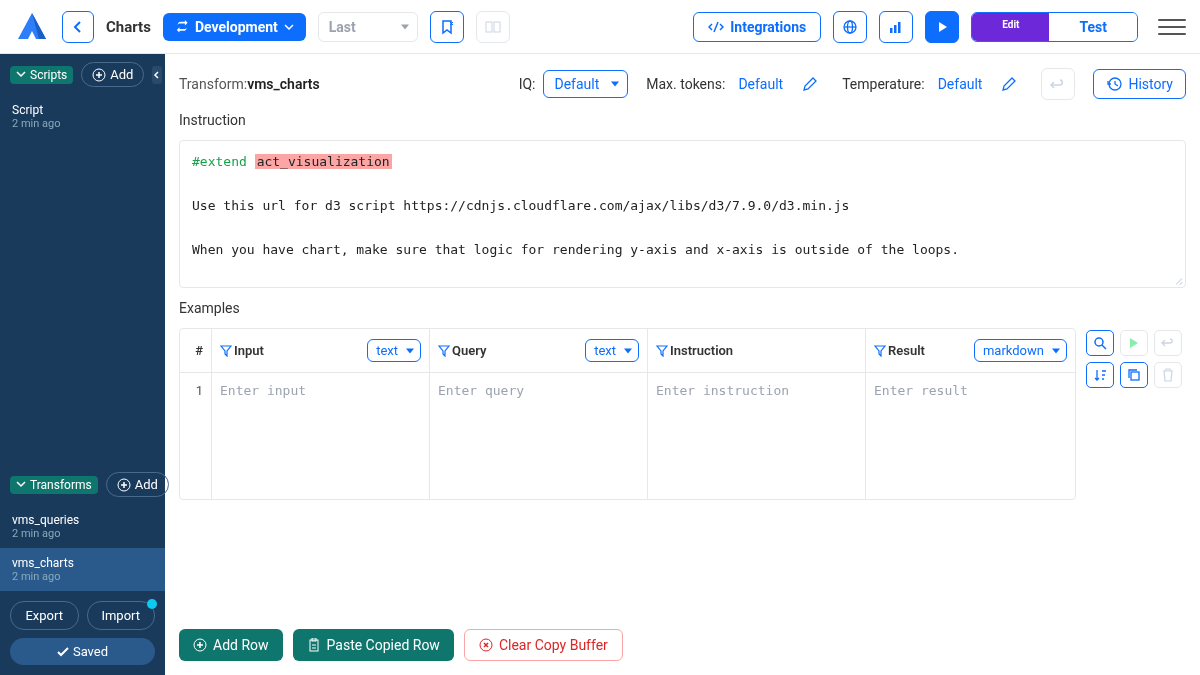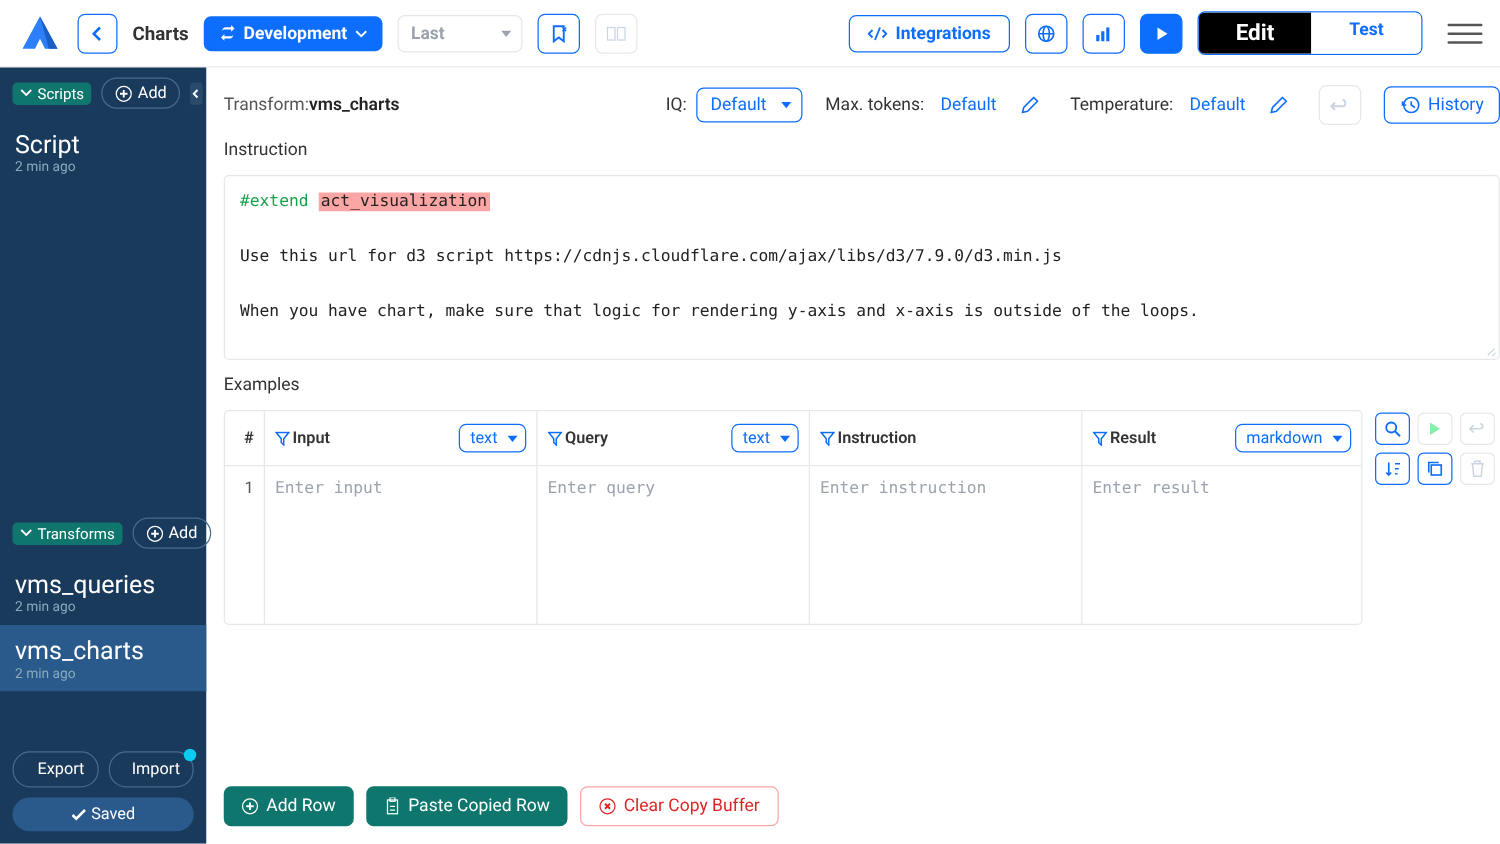--- a/index.html
+++ b/index.html
@@ -14,47 +14,47 @@
 .env-btn { background: #0d6efd; color: #fff; border-radius: 6px; padding: 6px 12px; display: flex; align-items: center; gap: 6px; cursor: pointer; font-size: 14px; }
 .last-select { border: 1px solid #e5e7eb; border-radius: 6px; padding: 6px 28px 6px 10px; color: #9ca3af; font-size: 14px; width: 100px; position: relative; }
 .last-select::after { content: ''; position: absolute; right: 8px; top: 50%; transform: translateY(-50%); width: 0; height: 0; border-left: 4px solid transparent; border-right: 4px solid transparent; border-top: 5px solid #9ca3af; }
 .icon-btn { width: 34px; height: 32px; border: 1px solid #0d6efd; border-radius: 6px; display: flex; align-items: center; justify-content: center; color: #0d6efd; cursor: pointer; }
 .icon-btn.disabled { border-color: #e5e7eb; color: #cbd5e1; cursor: default; }
 .spacer { flex: 1; }
 .integrations-btn { border: 1px solid #0d6efd; color: #0d6efd; border-radius: 6px; padding: 6px 14px; display: flex; align-items: center; gap: 6px; cursor: pointer; font-size: 14px; }
 .icon-circle { width: 34px; height: 32px; border: 1px solid #0d6efd; border-radius: 6px; display: flex; align-items: center; justify-content: center; color: #0d6efd; cursor: pointer; }
 .icon-circle.filled { background: #0d6efd; color: #fff; }
 .edit-test-group { display: flex; border: 1px solid #0d6efd; border-radius: 6px; overflow: hidden; }
-.edit-btn { background: #000000; color: #fff; padding: 6px 30px; cursor: pointer; font-size: 18px; }
+.edit-btn { background: #6d28d9; color: #fff; padding: 6px 30px; cursor: pointer; font-size: 10px; }
 .test-btn { background: #fff; color: #0d6efd; padding: 6px 30px; cursor: pointer; font-size: 14px; }
 .menu-btn { width: 28px; height: 28px; display: flex; flex-direction: column; justify-content: center; gap: 5px; cursor: pointer; margin-left: 8px; }
 .menu-btn span { height: 2px; background: #555; border-radius: 1px; }
 
 
 .main-container { display: flex; height: calc(675px - 54px); }
 
 
 .sidebar { width: 165px; background: #1a3a5c; color: #fff; display: flex; flex-direction: column; font-size: 13px; }
 .sidebar-section-header { display: flex; align-items: center; padding: 8px 10px; gap: 8px; }
 .section-toggle { background: #0f766e; border-radius: 4px; padding: 2px 6px; display: flex; align-items: center; gap: 4px; cursor: pointer; font-size: 12px; }
 .add-btn { background: transparent; border: 1px solid #4a6a8c; border-radius: 14px; padding: 4px 10px; display: flex; align-items: center; gap: 4px; cursor: pointer; color: #fff; font-size: 13px; }
 .collapse-btn { background: #2a4a6c; width: 18px; height: 18px; border-radius: 3px; display: flex; align-items: center; justify-content: center; cursor: pointer; margin-left: auto; }
 .sidebar-item { padding: 8px 12px; cursor: pointer; }
 .sidebar-item.selected { background: #2a5a8c; }
-.sidebar-item-title { font-size: 20px; }
+.sidebar-item-title { font-size: 12px; }
 .sidebar-item-time { font-size: 11px; color: #8ab; }
 .sidebar-spacer { flex: 1; }
 .sidebar-footer { padding: 10px; display: flex; flex-direction: column; gap: 8px; }
 .footer-row { display: flex; gap: 8px; }
-.footer-btn { flex: 1; border: 1px solid #4a6a8c; border-radius: 14px; padding: 6px 10px; text-align: right; cursor: pointer; font-size: 13px; position: relative; margin-top: 38px; }
+.footer-btn { flex: 1; border: 1px solid #4a6a8c; border-radius: 14px; padding: 6px 10px; text-align: center; cursor: pointer; font-size: 13px; position: relative; }
 .footer-btn .dot { position: absolute; top: -3px; right: -3px; width: 10px; height: 10px; background: #0dcaf0; border-radius: 50%; }
 .saved-btn { background: #2a5a8c; border-radius: 14px; padding: 6px; text-align: center; font-size: 13px; display: flex; align-items: center; justify-content: center; gap: 4px; }
 
 
-.content { flex: 1; padding: 14px 0 14px 14px; display: flex; flex-direction: column; gap: 12px; overflow: hidden; }
+.content { flex: 1; padding: 14px 14px 14px 14px; display: flex; flex-direction: column; gap: 12px; overflow: hidden; }
 .content-header { display: flex; align-items: center; gap: 18px; }
 .transform-label { font-size: 14px; color: #555; }
 .transform-label b { font-weight: 600; color: #222; }
 .header-spacer { flex: 1; }
 .param-group { display: flex; align-items: center; gap: 8px; }
 .param-label { font-size: 14px; color: #333; }
 .param-select { border: 1px solid #0d6efd; color: #0d6efd; border-radius: 6px; padding: 5px 28px 5px 10px; font-size: 14px; position: relative; cursor: pointer; min-width: 78px; }
 .param-select::after { content: ''; position: absolute; right: 8px; top: 50%; transform: translateY(-50%); width: 0; height: 0; border-left: 4px solid transparent; border-right: 4px solid transparent; border-top: 5px solid #0d6efd; }
 .param-edit { border: 1px solid transparent; color: #0d6efd; padding: 4px 6px; cursor: pointer; }
 .undo-btn { width: 34px; height: 32px; border: 1px solid #e5e7eb; border-radius: 6px; display: flex; align-items: center; justify-content: center; color: #cbd5e1; }

